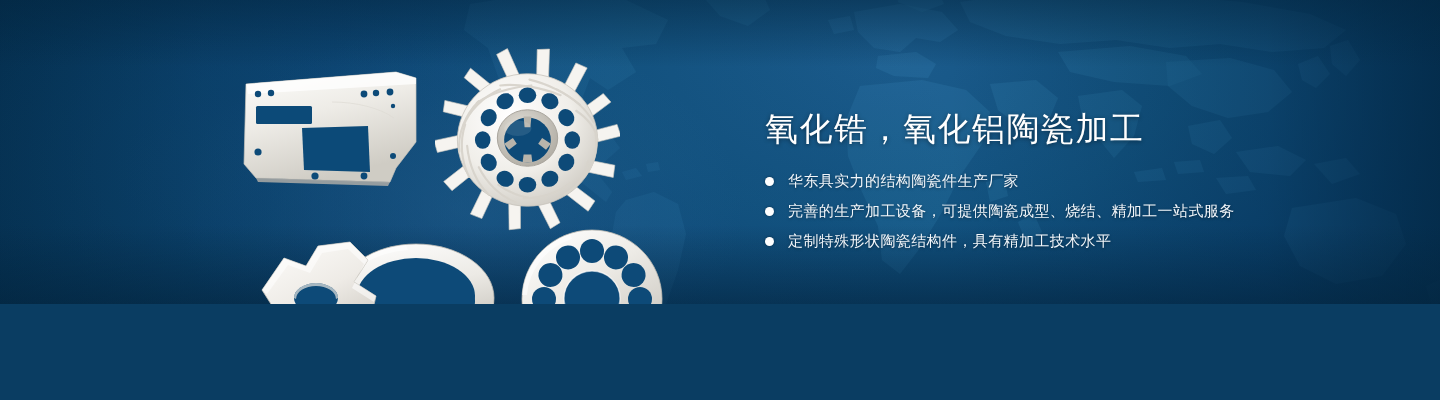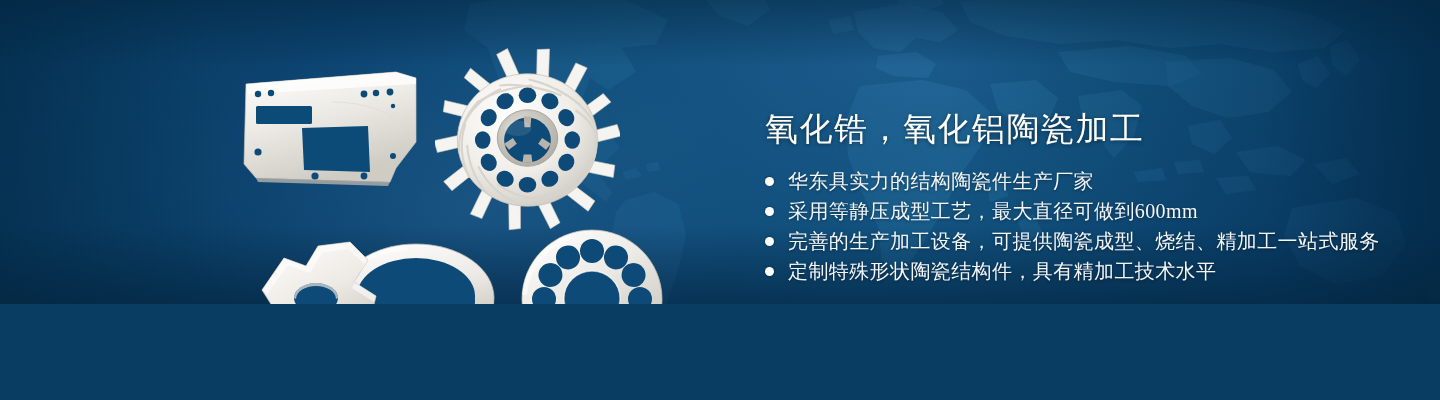--- a/index.html
+++ b/index.html
@@ -90,21 +90,21 @@
   }
   .bullets {
     list-style: none;
     margin: 20px 0 0 0;
     padding: 0;
   }
   .bullets li {
     position: relative;
     padding-left: 23px;
     margin-bottom: 8px;
-    font-size: 20px;
+    font-size: 15px;
     line-height: 22px;
     color: #f2f6fa;
     letter-spacing: 0.4px;
     white-space: nowrap;
     text-shadow: 0 1px 3px rgba(0,0,0,0.4);
   }
   .bullets li:last-child { margin-bottom: 0; }
   .dot {
     position: absolute;
     left: 0;
@@ -445,24 +445,20 @@
   <div class="copy">
     <h1 class="headline">氧化锆，氧化铝陶瓷加工</h1>
 
     <ul class="bullets">
       <li>
         <span class="dot"></span>
         <span>华东具实力的结构陶瓷件生产厂家</span>
       </li>
       <li>
         <span class="dot"></span>
-        <span>采用等静压成型工艺，最大直径可做到600mm</span>
-      </li>
-      <li>
-        <span class="dot"></span>
         <span>完善的生产加工设备，可提供陶瓷成型、烧结、精加工一站式服务</span>
       </li>
       <li>
         <span class="dot"></span>
         <span>定制特殊形状陶瓷结构件，具有精加工技术水平</span>
       </li>
     </ul>
   </div>
 
 </div>

